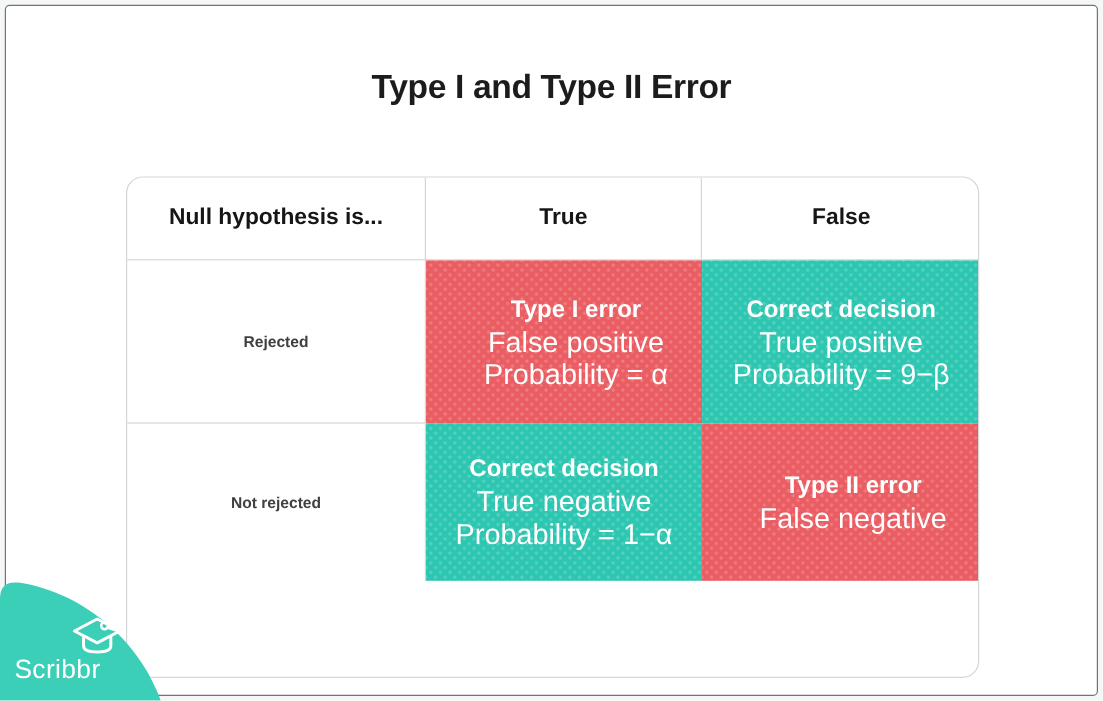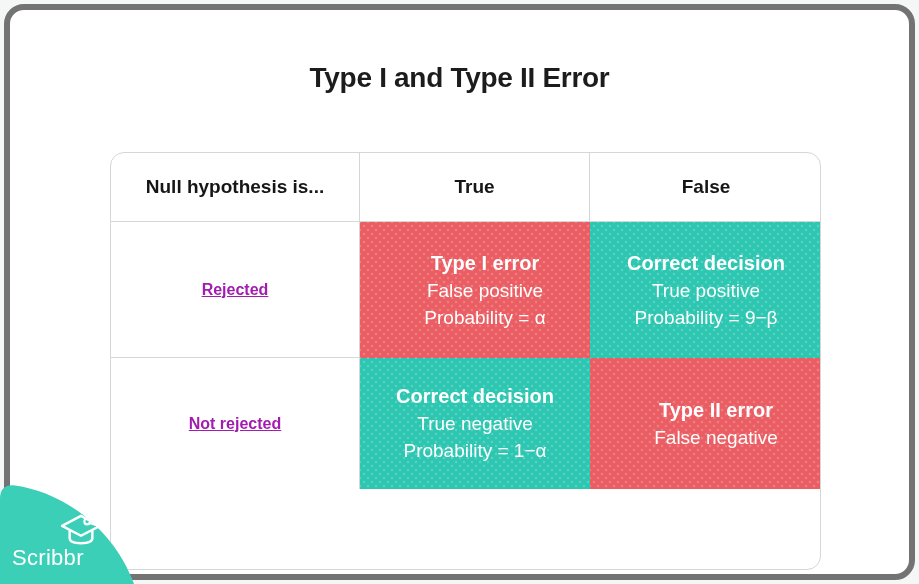--- a/index.html
+++ b/index.html
@@ -7,22 +7,22 @@
   body {
     position:relative;
     background:#f5f7f7;
     font-family:"Liberation Sans", sans-serif;
     overflow:hidden;
   }
   .card {
     position:absolute;
     left:4px; top:4px; right:4px; bottom:4px;
     background:#ffffff;
-    border:6px solid #737373;
-    border-radius:20px;
+    border:1px solid #737373;
+    border-radius:4px;
   }
   .title {
     position:absolute;
     left:0; right:0; top:52px;
     text-align:center;
     font-size:28px;
     font-weight:bold;
     color:#1c1c1c;
     letter-spacing:-0.3px;
   }
@@ -47,38 +47,37 @@
   }
   .head {
     font-size:19px;
     font-weight:bold;
     color:#161616;
     border-bottom:1px solid #d4d7d7;
   }
   .rdiv { border-right:1px solid #d4d7d7; }
   .bdiv { border-bottom:1px solid #d4d7d7; }
   .rowlabel {
-    font-size:16px;
+    font-size:13px;
     font-weight:bold;
-    color:#a21caf;
-    text-decoration:underline;
+    color:#404040;
   }
   .colored {
     color:#ffffff;
     line-height:27px;
     background-image:
       radial-gradient(rgba(255,255,255,0.20) 1px, rgba(255,255,255,0) 1.7px),
       radial-gradient(rgba(255,255,255,0.20) 1px, rgba(255,255,255,0) 1.7px);
     background-size:8px 8px;
     background-position:0 0, 4px 4px;
   }
   .colored.error   { background-color:var(--error,#ea5d62);padding-left:20px; }
   .colored.correct { background-color:var(--correct,#2dc6b1); }
   .cell-title { font-size:20px; font-weight:bold; }
-  .cell-line  { font-size:19px; }
+  .cell-line  { font-size:24px; }
   .logo-blob {
     position:absolute;
     left:0; bottom:0;
     width:134px; height:101px;
   }
   .logo-blob svg.blob-shape { position:absolute; left:0; top:0; display:block; }
   .cap-icon { position:absolute; left:58px; top:30px; }
   .logo-text {
     position:absolute;
     left:12px; top:62px;

